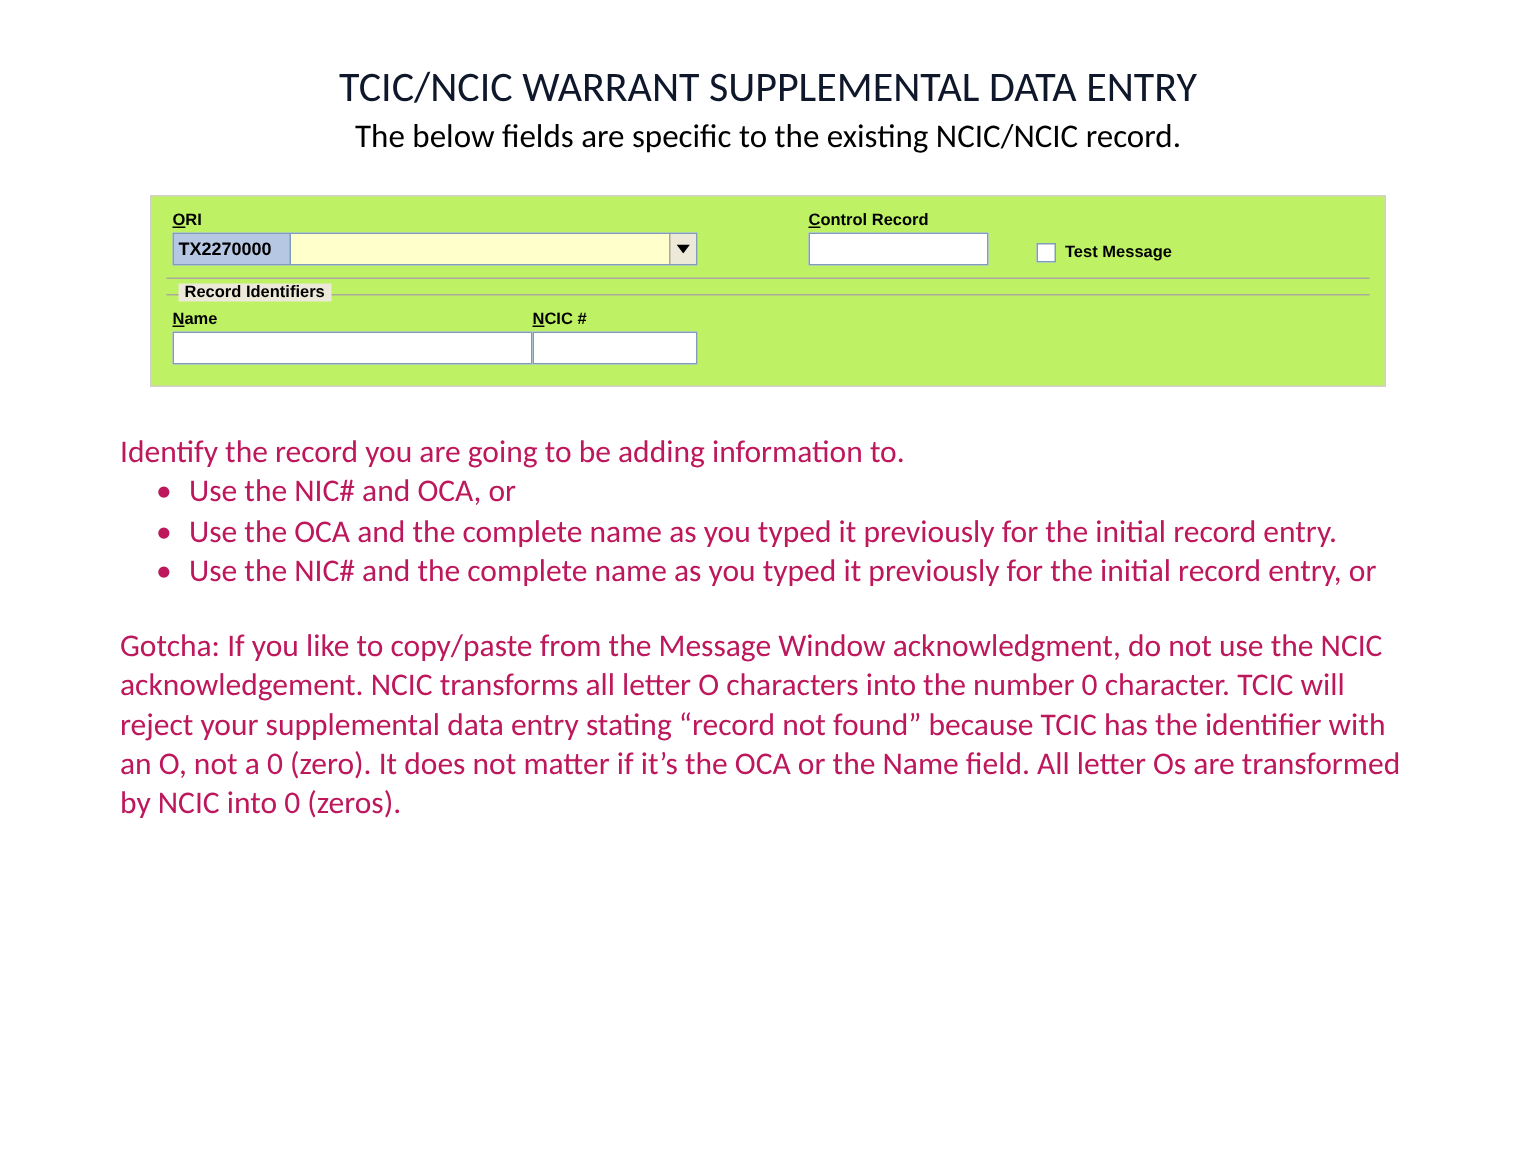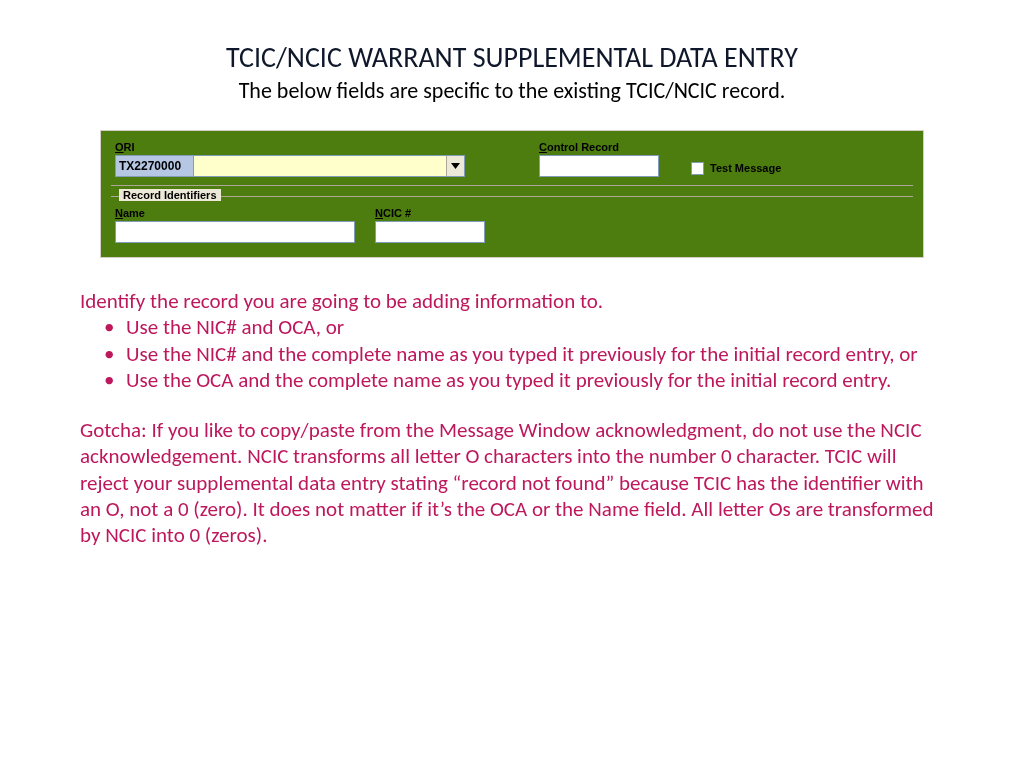--- a/index.html
+++ b/index.html
@@ -22,21 +22,21 @@
   }
   .subtitle {
     text-align: center;
     color: #000;
     font-size: 22px;
     font-weight: 400;
     margin-top: 2px;
   }
   .form-panel {
     margin: 26px 40px 0 40px;
-    background: #4d7c0f;
+    background: #bef264;
     border: 1px solid #d4d0c8;
     font-family: Tahoma, Arial, sans-serif;
     font-size: 12px;
     color: #000;
     padding: 4px 10px 10px 10px;
   }
   .row1 {
     display: flex;
     align-items: flex-end;
     padding: 6px 4px 8px 4px;
@@ -106,21 +106,20 @@
   .fieldset-legend {
     position: absolute;
     top: -8px; left: 8px;
     background: #ece9d8;
     padding: 0 4px;
     font-weight: 700;
     font-size: 11px;
   }
   .row2 {
     display: flex;
-    gap: 20px;
   }
   .txt-input {
     height: 22px;
     border: 1px solid #7f9db9;
     background: #fff;
   }
   .w-name { width: 240px; }
   .w-ncic { width: 110px; }
   .w-agency { width: 210px; }
 
@@ -147,21 +146,21 @@
     font-size: 21px;
   }
   .gotcha { margin-top: 24px; }
 </style>
 </head>
 <body>
 
 <div class="page">
 
   <div class="title">TCIC/NCIC WARRANT SUPPLEMENTAL DATA ENTRY</div>
-  <div class="subtitle">The below fields are specific to the existing TCIC/NCIC record.</div>
+  <div class="subtitle">The below fields are specific to the existing NCIC/NCIC record.</div>
 
   <div class="form-panel">
 
     <div class="row1">
       <div class="field-group">
         <div class="fg-label">
           <span class="ul">O</span><span>RI</span>
         </div>
         <div class="ori-combo">
           <div class="ori-val">TX2270000</div>
@@ -207,19 +206,19 @@
 
 
       </div>
     </div>
   </div>
 
   <div class="body-text">
     <p class="intro">Identify the record you are going to be adding information to.</p>
     <ul class="bullets">
       <li>Use the NIC# and OCA, or</li>
+      <li>Use the OCA and the complete name as you typed it previously for the initial record entry.</li>
       <li>Use the NIC# and the complete name as you typed it previously for the initial record entry, or</li>
-      <li>Use the OCA and the complete name as you typed it previously for the initial record entry.</li>
     </ul>
     <p class="gotcha">Gotcha:  If you like to copy/paste from the Message Window acknowledgment, do not use the NCIC acknowledgement.  NCIC transforms all letter O characters into the number 0 character.  TCIC will reject your supplemental data entry stating “record not found” because TCIC has the identifier with an O, not a 0 (zero).  It does not matter if it’s the OCA or the Name field. All letter Os are transformed by NCIC into 0 (zeros).</p>
   </div>
 
 </div>
 
 </body></html>

